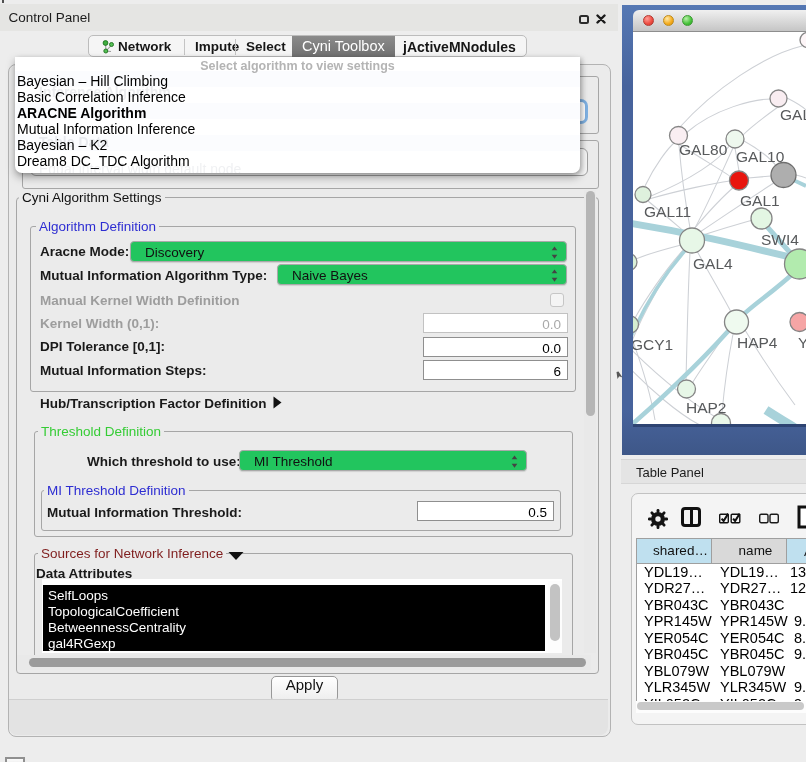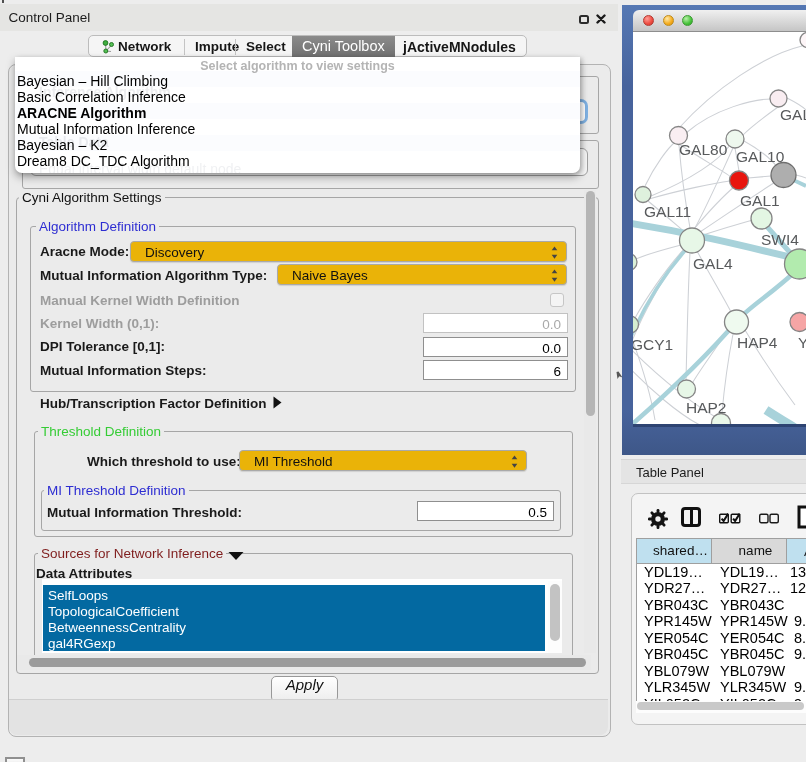--- a/index.html
+++ b/index.html
@@ -13,37 +13,37 @@
 #floatico{left:579px;top:15px;width:10px;height:9px;border:2px solid #2b2b2b;border-radius:2.5px;background:#e5e5e3;box-sizing:border-box;}
 #panel{left:8px;top:64px;width:601px;height:671px;background:#ebebeb;border:1px solid #b3b3b3;border-radius:8px;}
 
 #toptabs{left:88px;top:35px;width:439px;height:22px;background:#f5f5f5;border:1px solid #bcbcbc;border-radius:5px;box-sizing:border-box;font-size:13.5px;font-weight:bold;color:#161616;text-decoration:underline;}
 .tsep{position:absolute;top:3px;width:1px;height:16px;background:#c4c4c4;}
 #tabdark{position:absolute;left:203px;top:0;width:103px;height:22px;background:linear-gradient(#8b8b8b,#6f6f6f);color:#fff;}
 
 .gbox{position:absolute;border:1px solid #a6a6a6;border-radius:3px;}
 .gtitle{position:absolute;background:#ebebeb;padding:0 3px;font-size:13.5px;white-space:nowrap;}
 .flabel{position:absolute;font-size:13.5px;font-weight:bold;color:#1a1a1a;white-space:nowrap;}
-.combo{position:absolute;height:21px;background:#eab308;border:1px solid #a9a9a9;border-radius:4px;box-sizing:border-box;font-size:13.5px;color:#111;box-shadow:0 1px 1px rgba(0,0,0,0.12);}
+.combo{position:absolute;height:21px;background:#22c55e;border:1px solid #a9a9a9;border-radius:4px;box-sizing:border-box;font-size:13.5px;color:#111;box-shadow:0 1px 1px rgba(0,0,0,0.12);}
 .combo .ct{position:absolute;left:14px;top:3px;}
 .arrows{position:absolute;right:8px;top:4px;width:7px;height:13px;}
 .field{position:absolute;height:20px;background:#fff;border:1px solid #8f8f8f;box-sizing:border-box;font-size:13.5px;color:#000;text-align:right;}
 .field span{position:absolute;right:6px;top:3px;}
 
 #vsb{left:584px;top:190px;width:12px;height:463px;background:#e9e9e9;}
 #vthumb{left:586px;top:191px;width:9px;height:225px;background:#b5b5b5;border-radius:5px;}
 #hsb{left:17px;top:655px;width:574px;height:15px;background:#e9e9e9;}
 #hthumb{left:29px;top:658px;width:557px;height:9px;background:#9b9b9b;border-radius:5px;}
 
-#dlist{left:43px;top:585px;width:502px;height:66px;background:#0369a1;}
+#dlist{left:43px;top:585px;width:502px;height:66px;background:#000000;}
 .litem{position:absolute;left:5px;font-size:13.5px;color:#fff;white-space:nowrap;}
 #lvsb{left:548px;top:581px;width:14px;height:72px;background:#fdfdfd;}
 #lvthumb{left:550px;top:584px;width:10px;height:57px;background:#c3c3c3;border-radius:5px;}
 
-#applybtn{left:271px;top:676px;width:67px;height:26px;background:linear-gradient(#ffffff,#ededed);border:1px solid #989898;border-radius:5px;box-sizing:border-box;text-align:center;font-size:15px;color:#111;line-height:16px;font-style:italic;}
+#applybtn{left:271px;top:676px;width:67px;height:26px;background:linear-gradient(#ffffff,#ededed);border:1px solid #989898;border-radius:5px;box-sizing:border-box;text-align:center;font-size:15px;color:#111;line-height:16px;}
 
 #botband{left:9px;top:699px;width:599px;height:35px;background:#e3e3e3;border-top:1px solid #cfcfcf;border-radius:0 0 8px 8px;}
 #bottabs{left:146px;top:708px;width:326px;height:20px;background:#fdfdfd;border:1px solid #b5b5b5;border-radius:4px;box-sizing:border-box;font-size:13.5px;font-weight:bold;color:#1a1a1a;}
 #botdark{position:absolute;left:214px;top:0;width:110px;height:20px;background:linear-gradient(#8b8b8b,#707070);color:#ededed;border-radius:0 4px 4px 0;}
 
 #popup{left:15px;top:57px;width:565px;height:116px;background:#fff;border-radius:0 0 7px 7px;box-shadow:0 4px 9px rgba(0,0,0,0.35),2px 1px 4px rgba(0,0,0,0.15);font-size:14px;color:#000;overflow:hidden;}
 .pitem{position:absolute;left:2px;white-space:nowrap;}
 
 #macwin{left:622px;top:5px;width:184px;height:450px;background:linear-gradient(#5578b4,#47639c 18%,#47639c 90%,#3e5788);}
 #mactitle{left:11px;top:5px;width:173px;height:21px;background:linear-gradient(#f0f0f0,#c5c5c5);border-bottom:1px solid #8e8e8e;border-radius:6px 0 0 0;}

